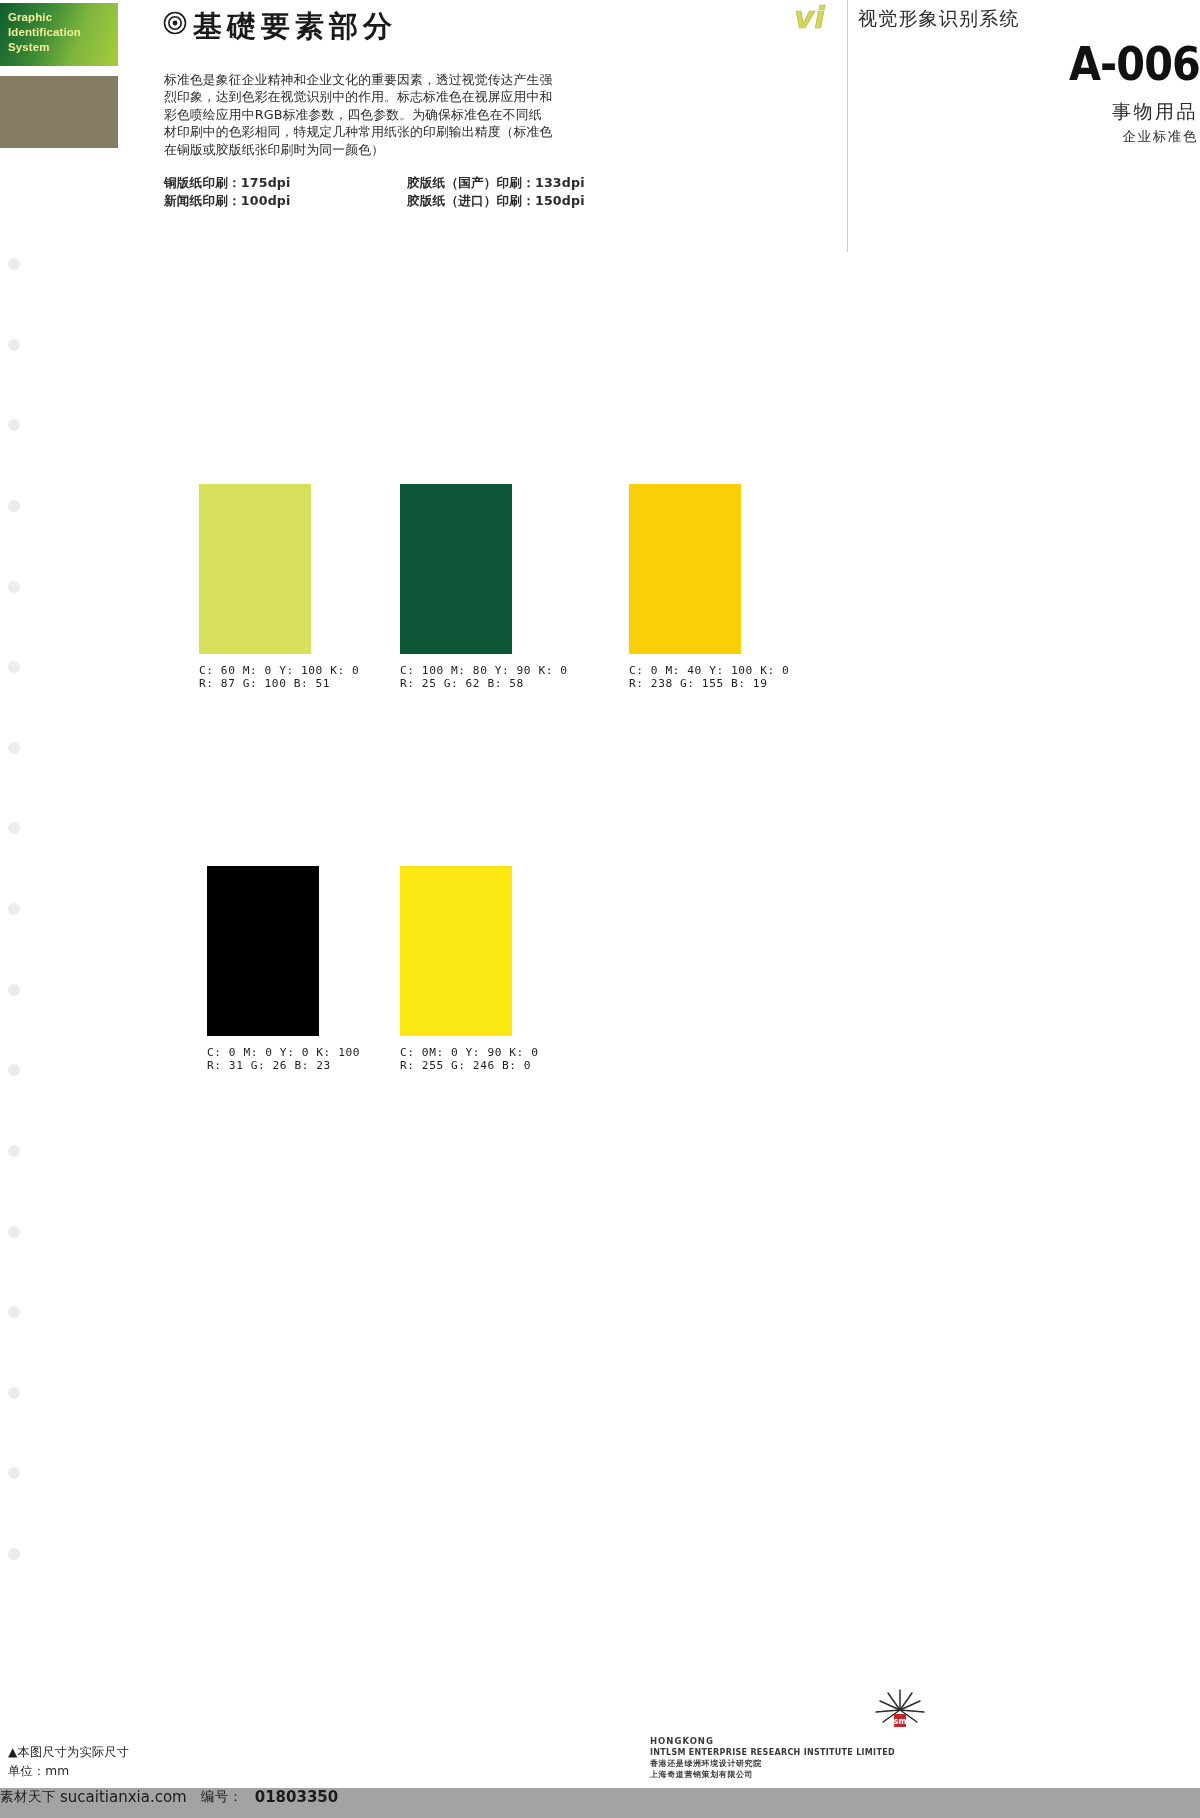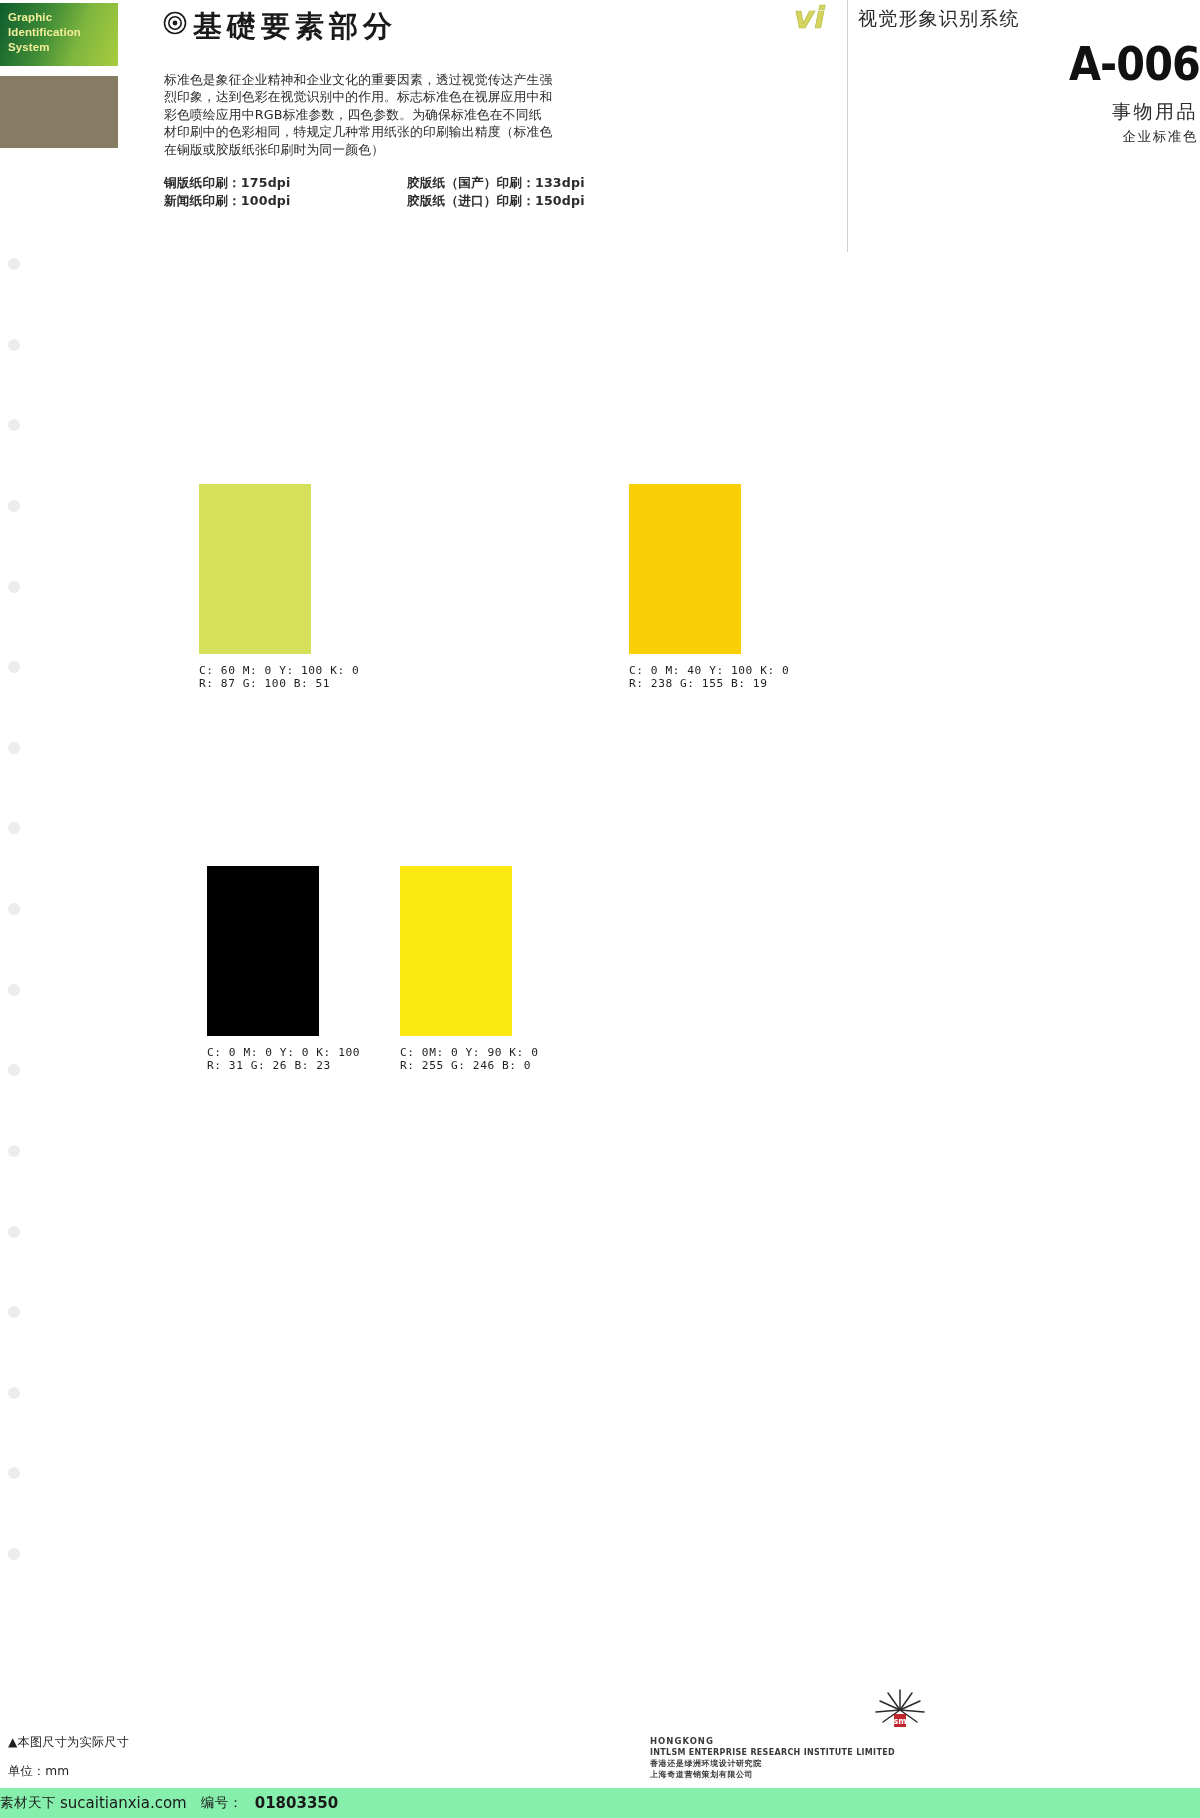--- a/index.html
+++ b/index.html
@@ -209,21 +209,21 @@
   .footnote {
     position: absolute;
     left: 8px;
     bottom: 38px;
     font-size: 12.2px;
     line-height: 17px;
     color: #1f1f1f;
     font-family: "DejaVu Sans", sans-serif;
     letter-spacing: 0.2px;
   }
-  .footnote .unit { margin-top: 12px; }
+  .footnote .unit { margin-top: 2px; }
 
   
   .footer-logo {
     position: absolute;
     left: 650px;
     bottom: 38px;
     width: 500px;
     font-weight: bold;
   }
   .footer-logo .mark {
@@ -244,25 +244,24 @@
   .footer-logo .ln.cn { letter-spacing: 0.6px; }
 
   
   .watermark {
     position: absolute;
     left: 0;
     bottom: 0;
     width: 1200px;
     height: 30px;
     display: flex;
-    align-items: center;
     font-size: 15px;
     color: #1a1a1a;
     font-family: "DejaVu Sans", sans-serif;
-    background: #86efac;
+    background: #a3a3a3;
   }
   .watermark .wm-a { font-size: 13.5px; letter-spacing: 0.5px; }
   .watermark .wm-b { font-size: 15px; margin-left: 4px; }
   .watermark .wm-c { font-size: 13.5px; margin-left: 14px; letter-spacing: 0.5px; }
   .watermark .wm-d { font-size: 15px; margin-left: 12px; font-weight: bold; }
 </style>
 </head>
 <body>
 
 <div class="gis-badge">
@@ -327,20 +326,27 @@
     <div class="punch" style="top: 1209.38px; background: rgb(236, 236, 236);"></div>
     <div class="punch" style="top: 1290px; background: rgb(236, 236, 236);"></div>
   </div>
 
 <div class="swatch-area">
     <div class="swatch-cell" style="left: 182px; top: 484px;">
       <div class="swatch-chip" style="background: rgb(215, 224, 91);"></div>
       <div class="swatch-meta">
         <div>C: 60 M: 0 Y: 100 K: 0</div>
         <div>R: 87 G: 100 B: 51</div>
+      </div>
+    </div>
+    <div class="swatch-cell" style="left: 383px; top: 484px;">
+      <div class="swatch-chip" style="background: rgb(13, 86, 55);"></div>
+      <div class="swatch-meta">
+        <div>C: 100 M: 80 Y: 90 K: 0</div>
+        <div>R: 25 G: 62 B: 58</div>
       </div>
     </div>
     <div class="swatch-cell" style="left: 612px; top: 484px;">
       <div class="swatch-chip" style="background: rgb(251, 207, 8);"></div>
       <div class="swatch-meta">
         <div>C: 0 M: 40 Y: 100 K: 0</div>
         <div>R: 238 G: 155 B: 19</div>
       </div>
     </div>
     <div class="swatch-cell" style="left: 190px; top: 866px;">

